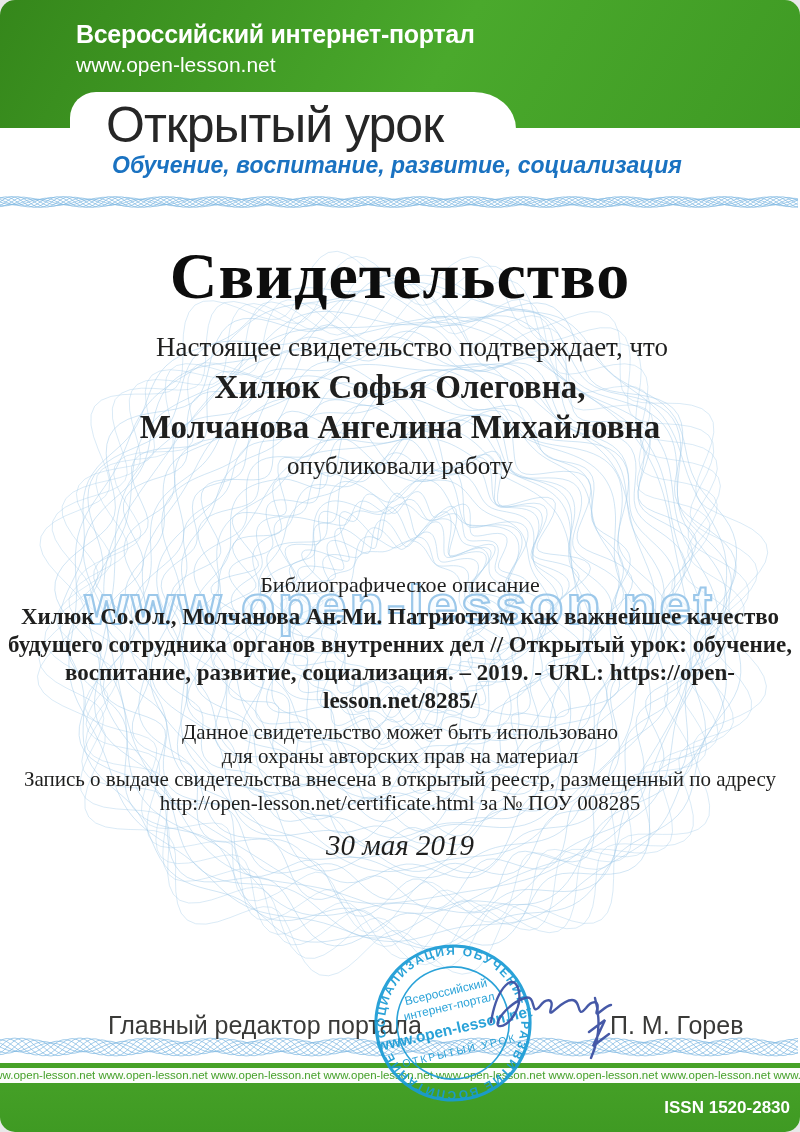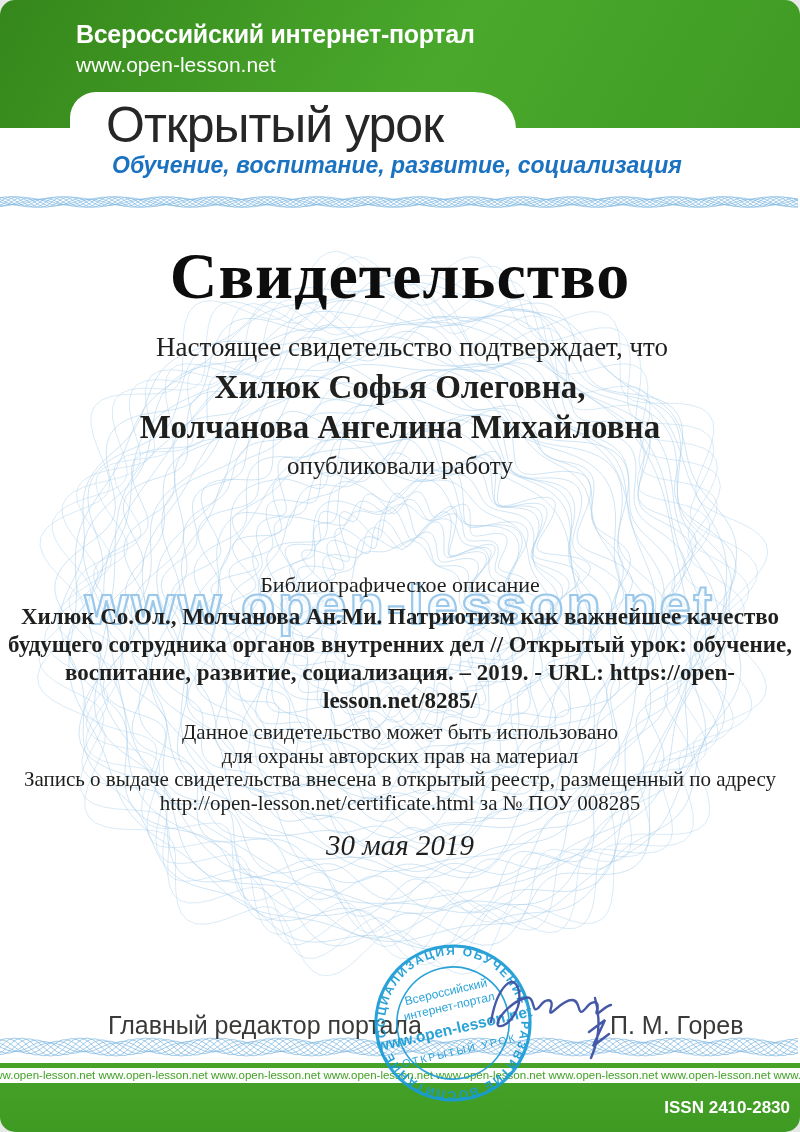--- a/index.html
+++ b/index.html
@@ -174,16 +174,16 @@
 
   <svg class="abs deco" style="left:483px;top:948px;z-index:31;" width="145" height="125" viewBox="0 0 145 125">
     <g fill="none" stroke="#3d51a3" stroke-width="2.4" stroke-linecap="round" opacity="0.95">
       <path d="M8,74 C14,38 32,22 36,44 C39,62 24,80 16,78 C10,76 24,56 42,50 C54,46 47,70 57,58 C63,50 71,50 68,60 C64,74 77,52 89,52 C99,52 93,72 103,60 C109,52 117,52 114,62 C111,72 121,58 128,57"></path>
       <path d="M112,50 C118,72 116,92 108,110 M106,84 L122,72 L110,98 L126,86"></path>
     </g>
   </svg>
 
   <div class="abs footer">
     <div class="footer-links">www.open-lesson.net www.open-lesson.net www.open-lesson.net www.open-lesson.net www.open-lesson.net www.open-lesson.net www.open-lesson.net www.open-lesson.net www.open-lesson.net www.open-lesson.net </div>
-    <div class="footer-issn">ISSN 2410-2830</div>
+    <div class="footer-issn">ISSN 1520-2830</div>
   </div>
 
 </div>
 
 </body></html>

